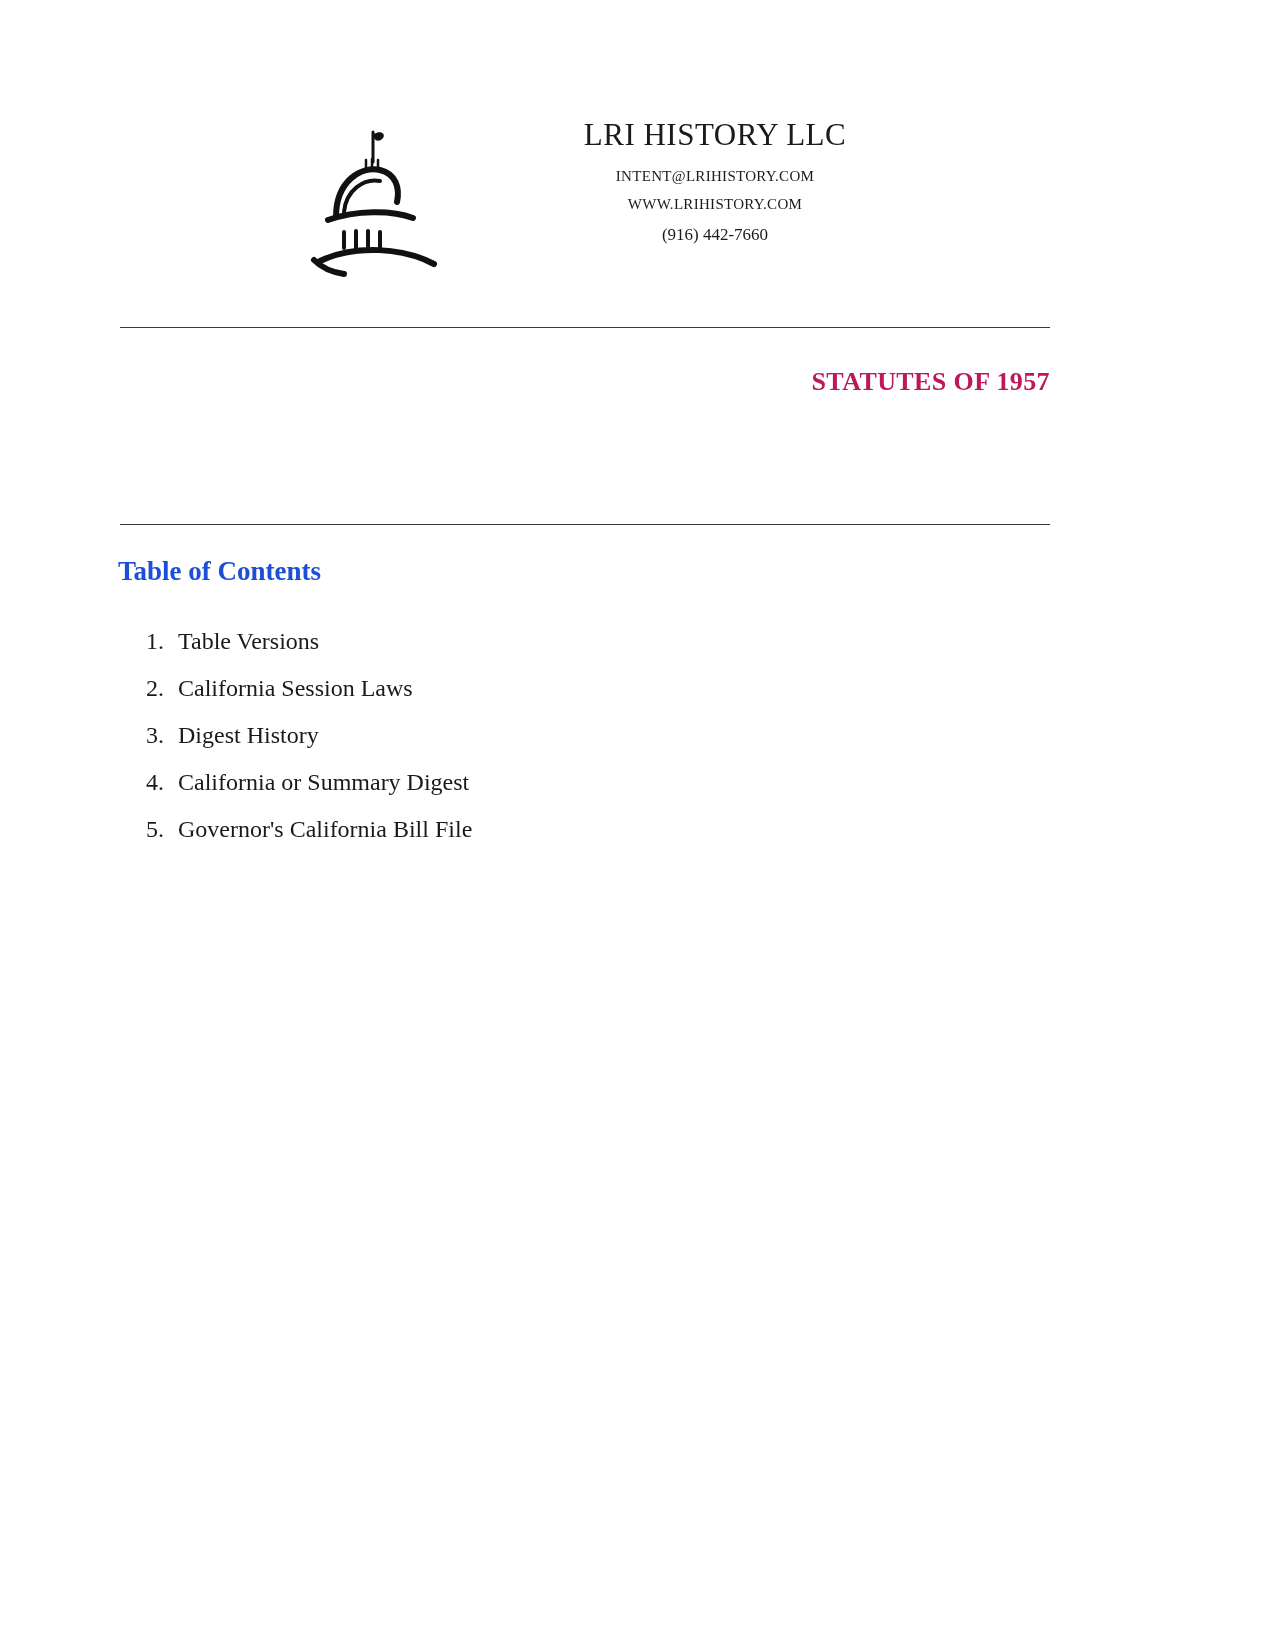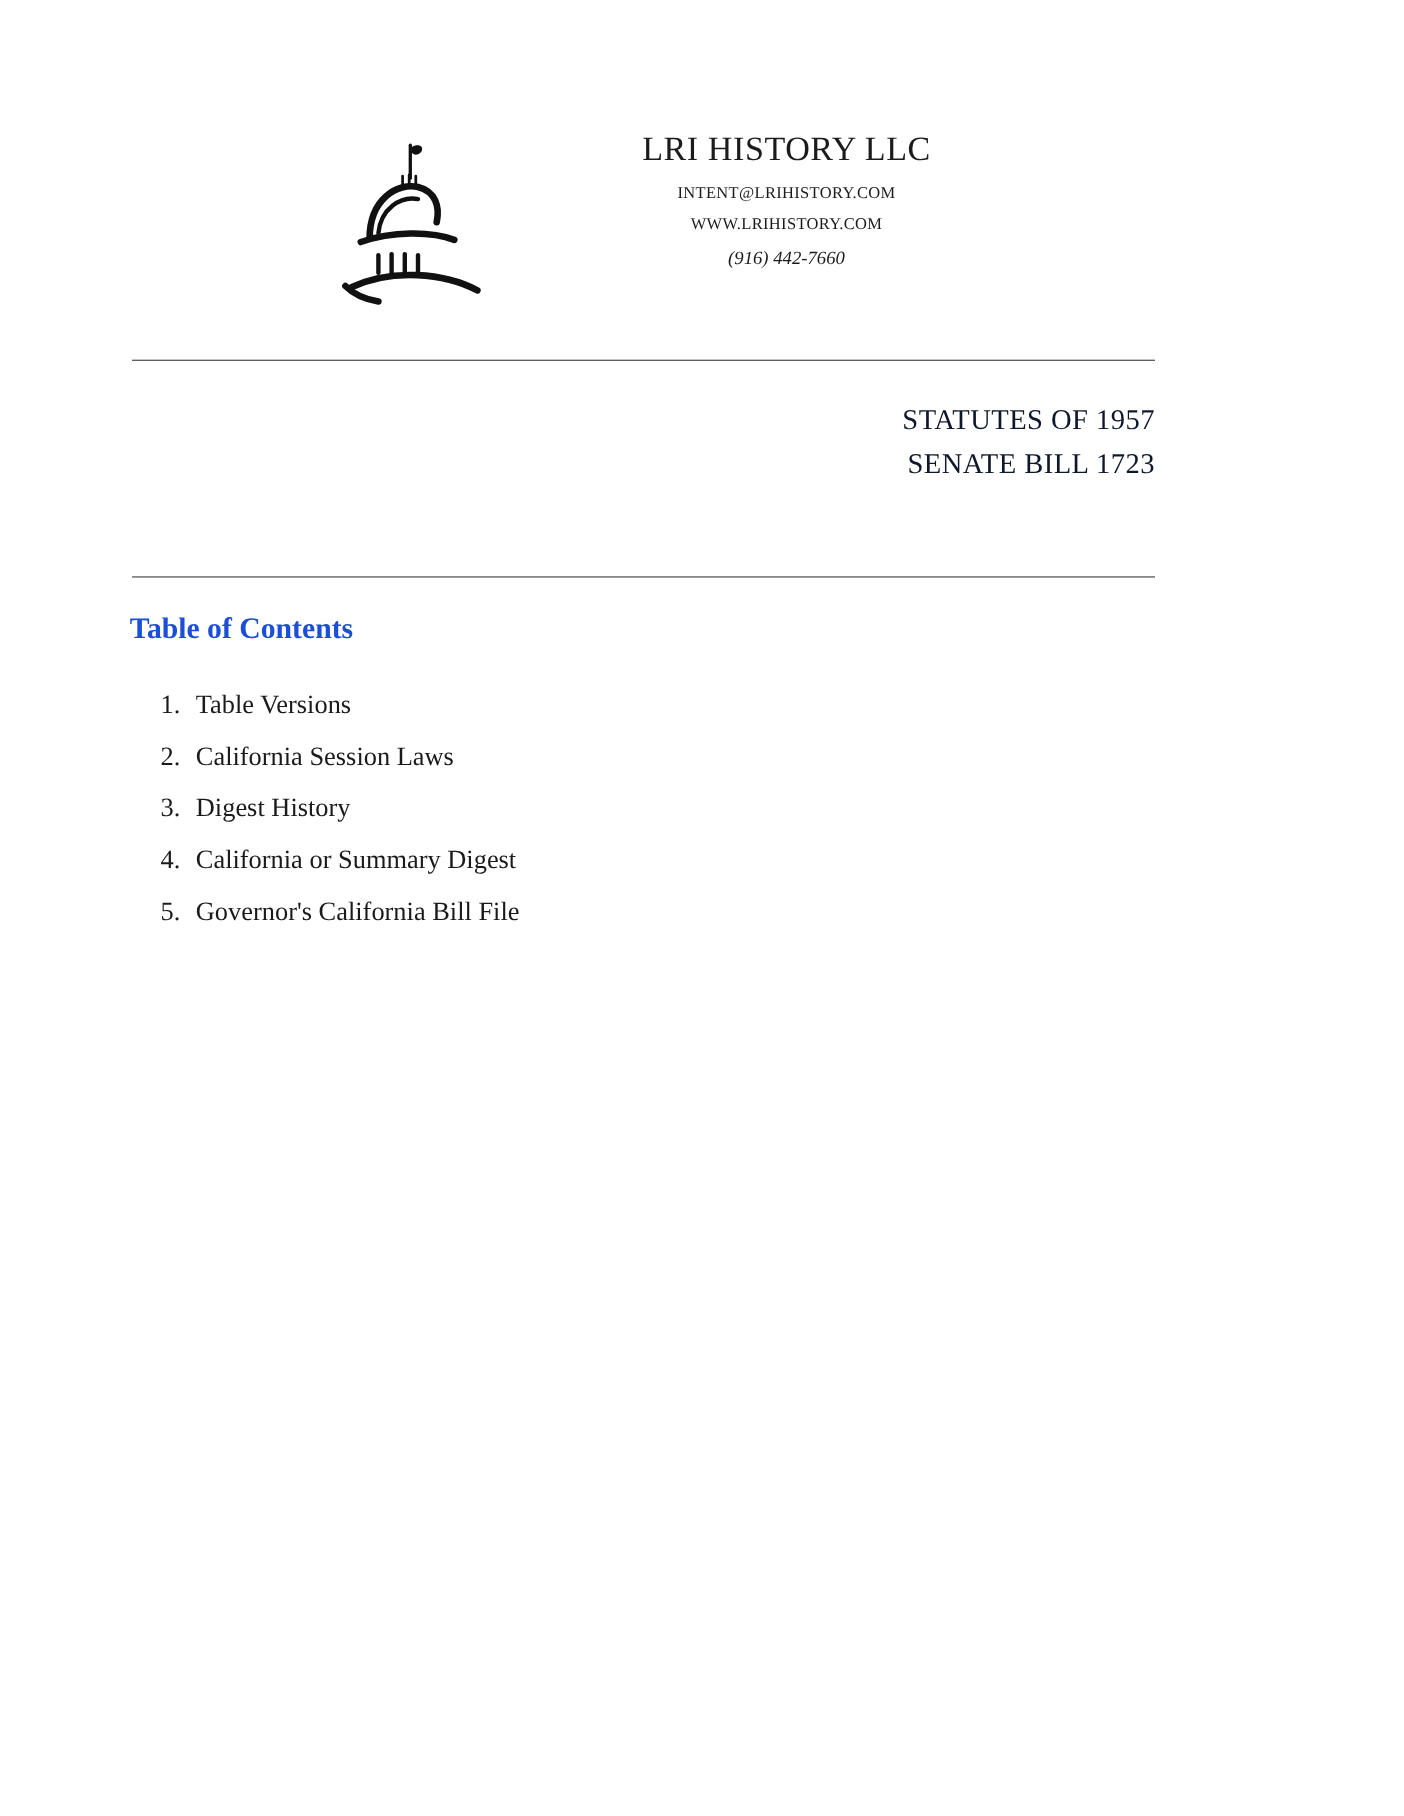--- a/index.html
+++ b/index.html
@@ -63,21 +63,20 @@
     letter-spacing: 0.3px;
     color: #1b1b1b;
     margin: 0 0 11px 0;
     line-height: 1.15;
   }
   .org-phone {
     font-family: "Liberation Serif", serif;
     font-size: 17px;
     color: #1b1b1b;
     margin: 4px 0 0 0;
-    font-style: italic;
   }
 
   
   .rule {
     position: absolute;
     left: 120px;
     width: 930px;
     border-top: 1px solid #3a3a3a;
     height: 0;
   }
@@ -87,24 +86,24 @@
   
   .title-block {
     position: absolute;
     top: 362px;
     left: 120px;
     width: 930px;
     text-align: right;
   }
   .title-line {
     font-family: "Liberation Serif", serif;
-    font-weight: normal;
+    font-weight: bold;
     font-size: 26px;
     letter-spacing: 0.4px;
-    color: #0f172a;
+    color: #be185d;
     line-height: 1.55;
     margin: 0;
   }
 
   
   .toc-heading {
     position: absolute;
     top: 556px;
     left: 118px;
     font-family: "Liberation Serif", serif;
@@ -182,21 +181,20 @@
       <div class="org-line">WWW.LRIHISTORY.COM</div>
       <div class="org-phone">(916) 442-7660</div>
     </div>
 
   </div>
 
   <div class="rule rule-top"></div>
 
   <div class="title-block">
     <div class="title-line">STATUTES OF 1957</div>
-    <div class="title-line">SENATE BILL 1723</div>
   </div>
 
   <div class="rule rule-bottom"></div>
 
   <div class="toc-heading">Table of Contents</div>
 
   <ol class="toc-list">
     <li class="toc-item">
       <span class="toc-num">1.</span>
       <span class="toc-label">Table Versions</span>

